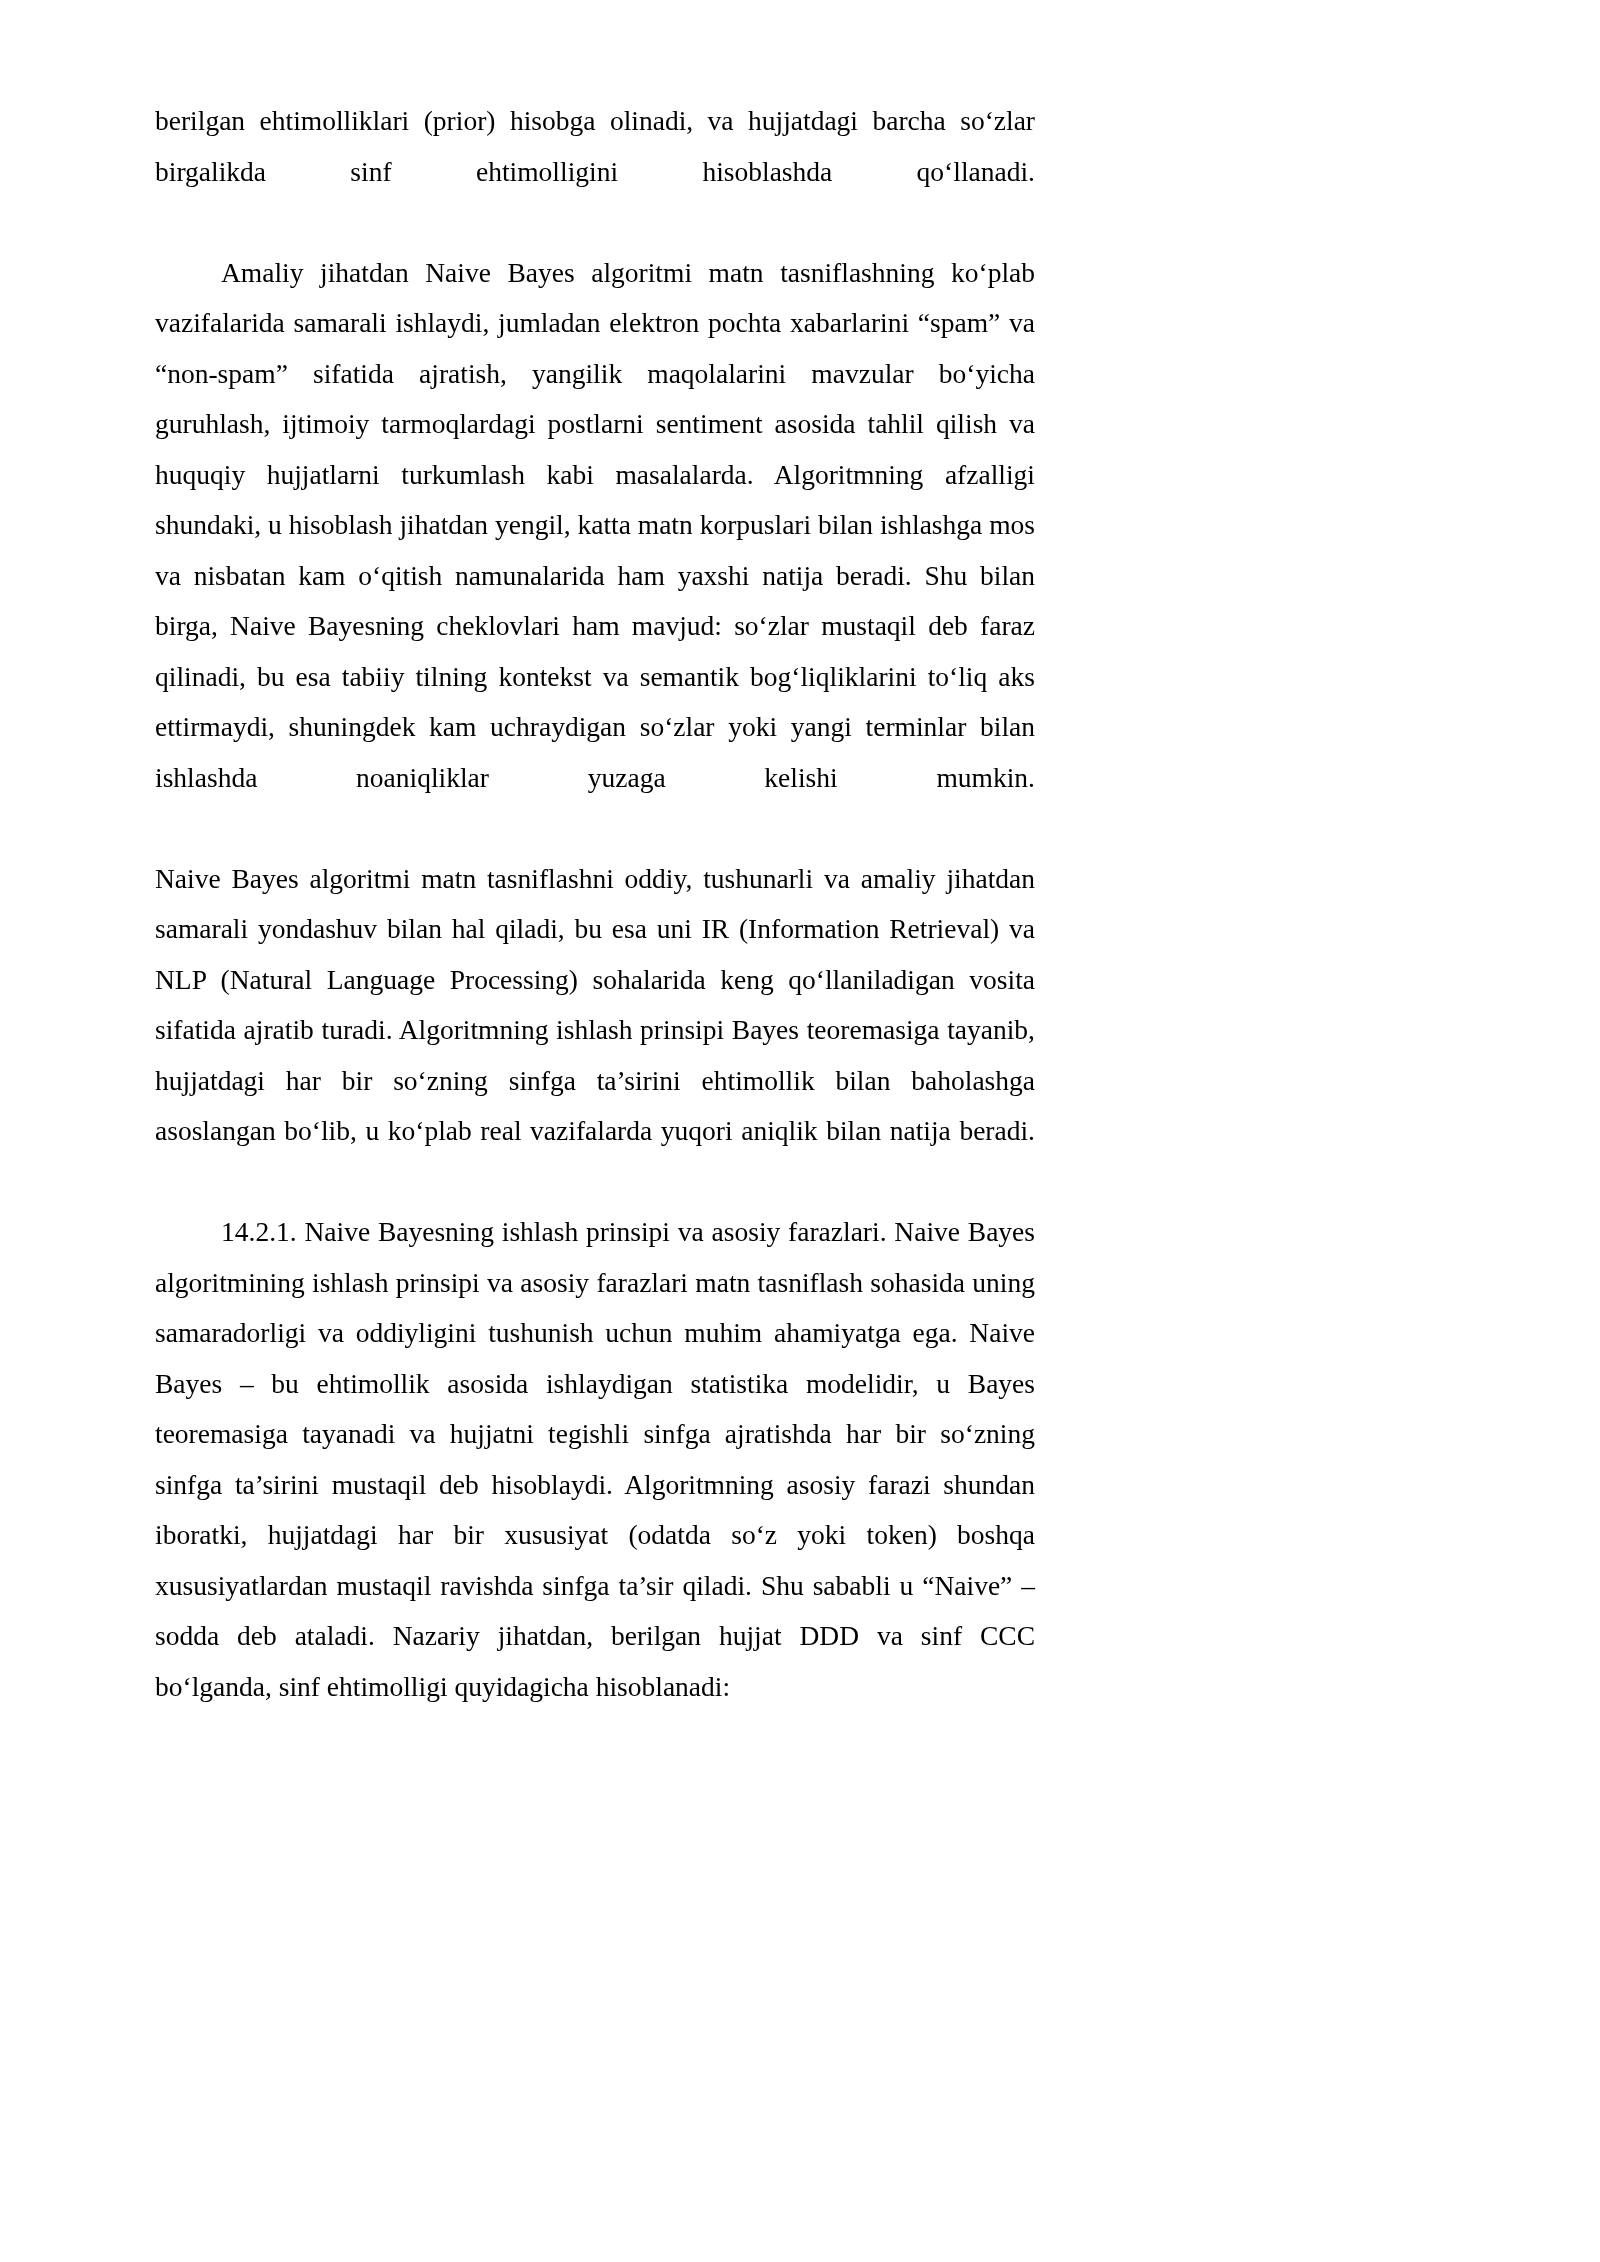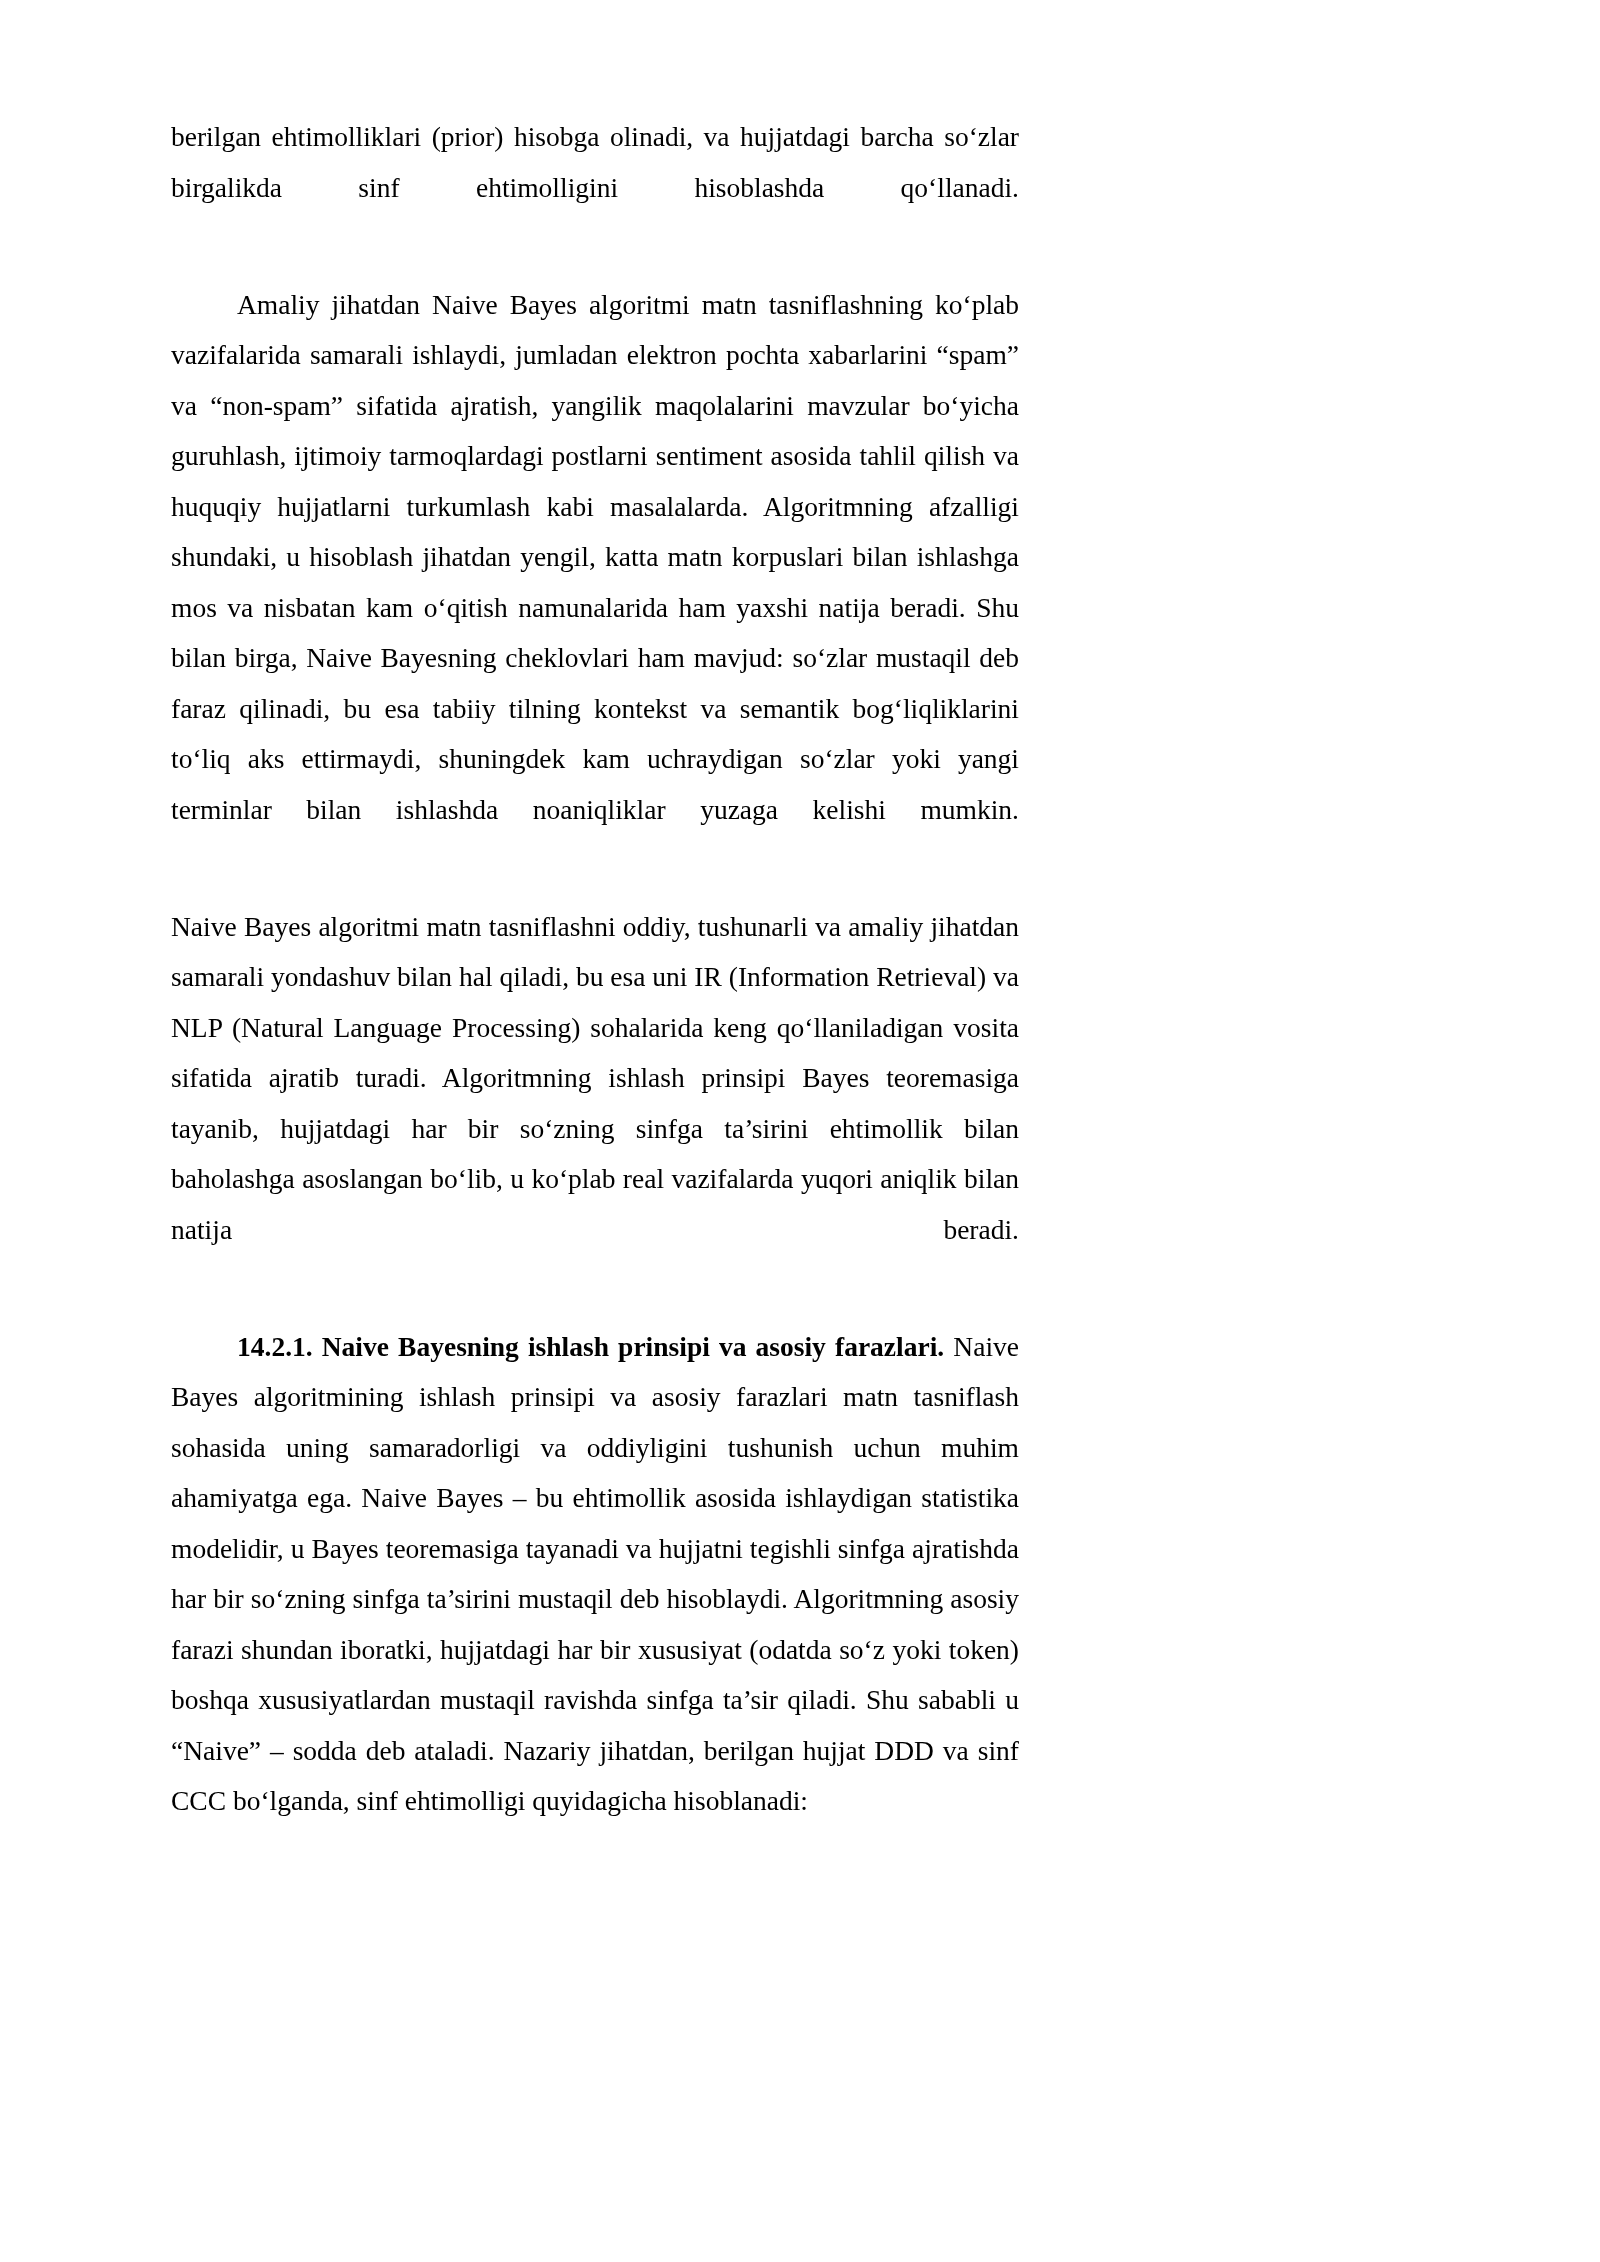--- a/index.html
+++ b/index.html
@@ -27,21 +27,21 @@
     font-size: 27.5px;
     line-height: 50.5px;
     color: #000000;
     text-align: justify;
     text-justify: inter-word;
     -webkit-hyphens: none;
     hyphens: none;
   }
 
   .para {
-    margin: 16px;
+    margin: 0;
     text-align: justify;
     text-justify: inter-word;
   }
 
   
   .para.indent {
     text-indent: 66px;
   }
 
   .para.noindent {
@@ -49,21 +49,21 @@
   }
 
   
   .para:after {
     content: "";
     display: inline-block;
     width: 100%;
   }
 
   .heading-run {
-    font-weight: bold;
+    font-weight: normal;
   }
 
   .para.last:after {
     content: none;
   }
 </style>
 </head>
 <body>
 
 <div class="page">

